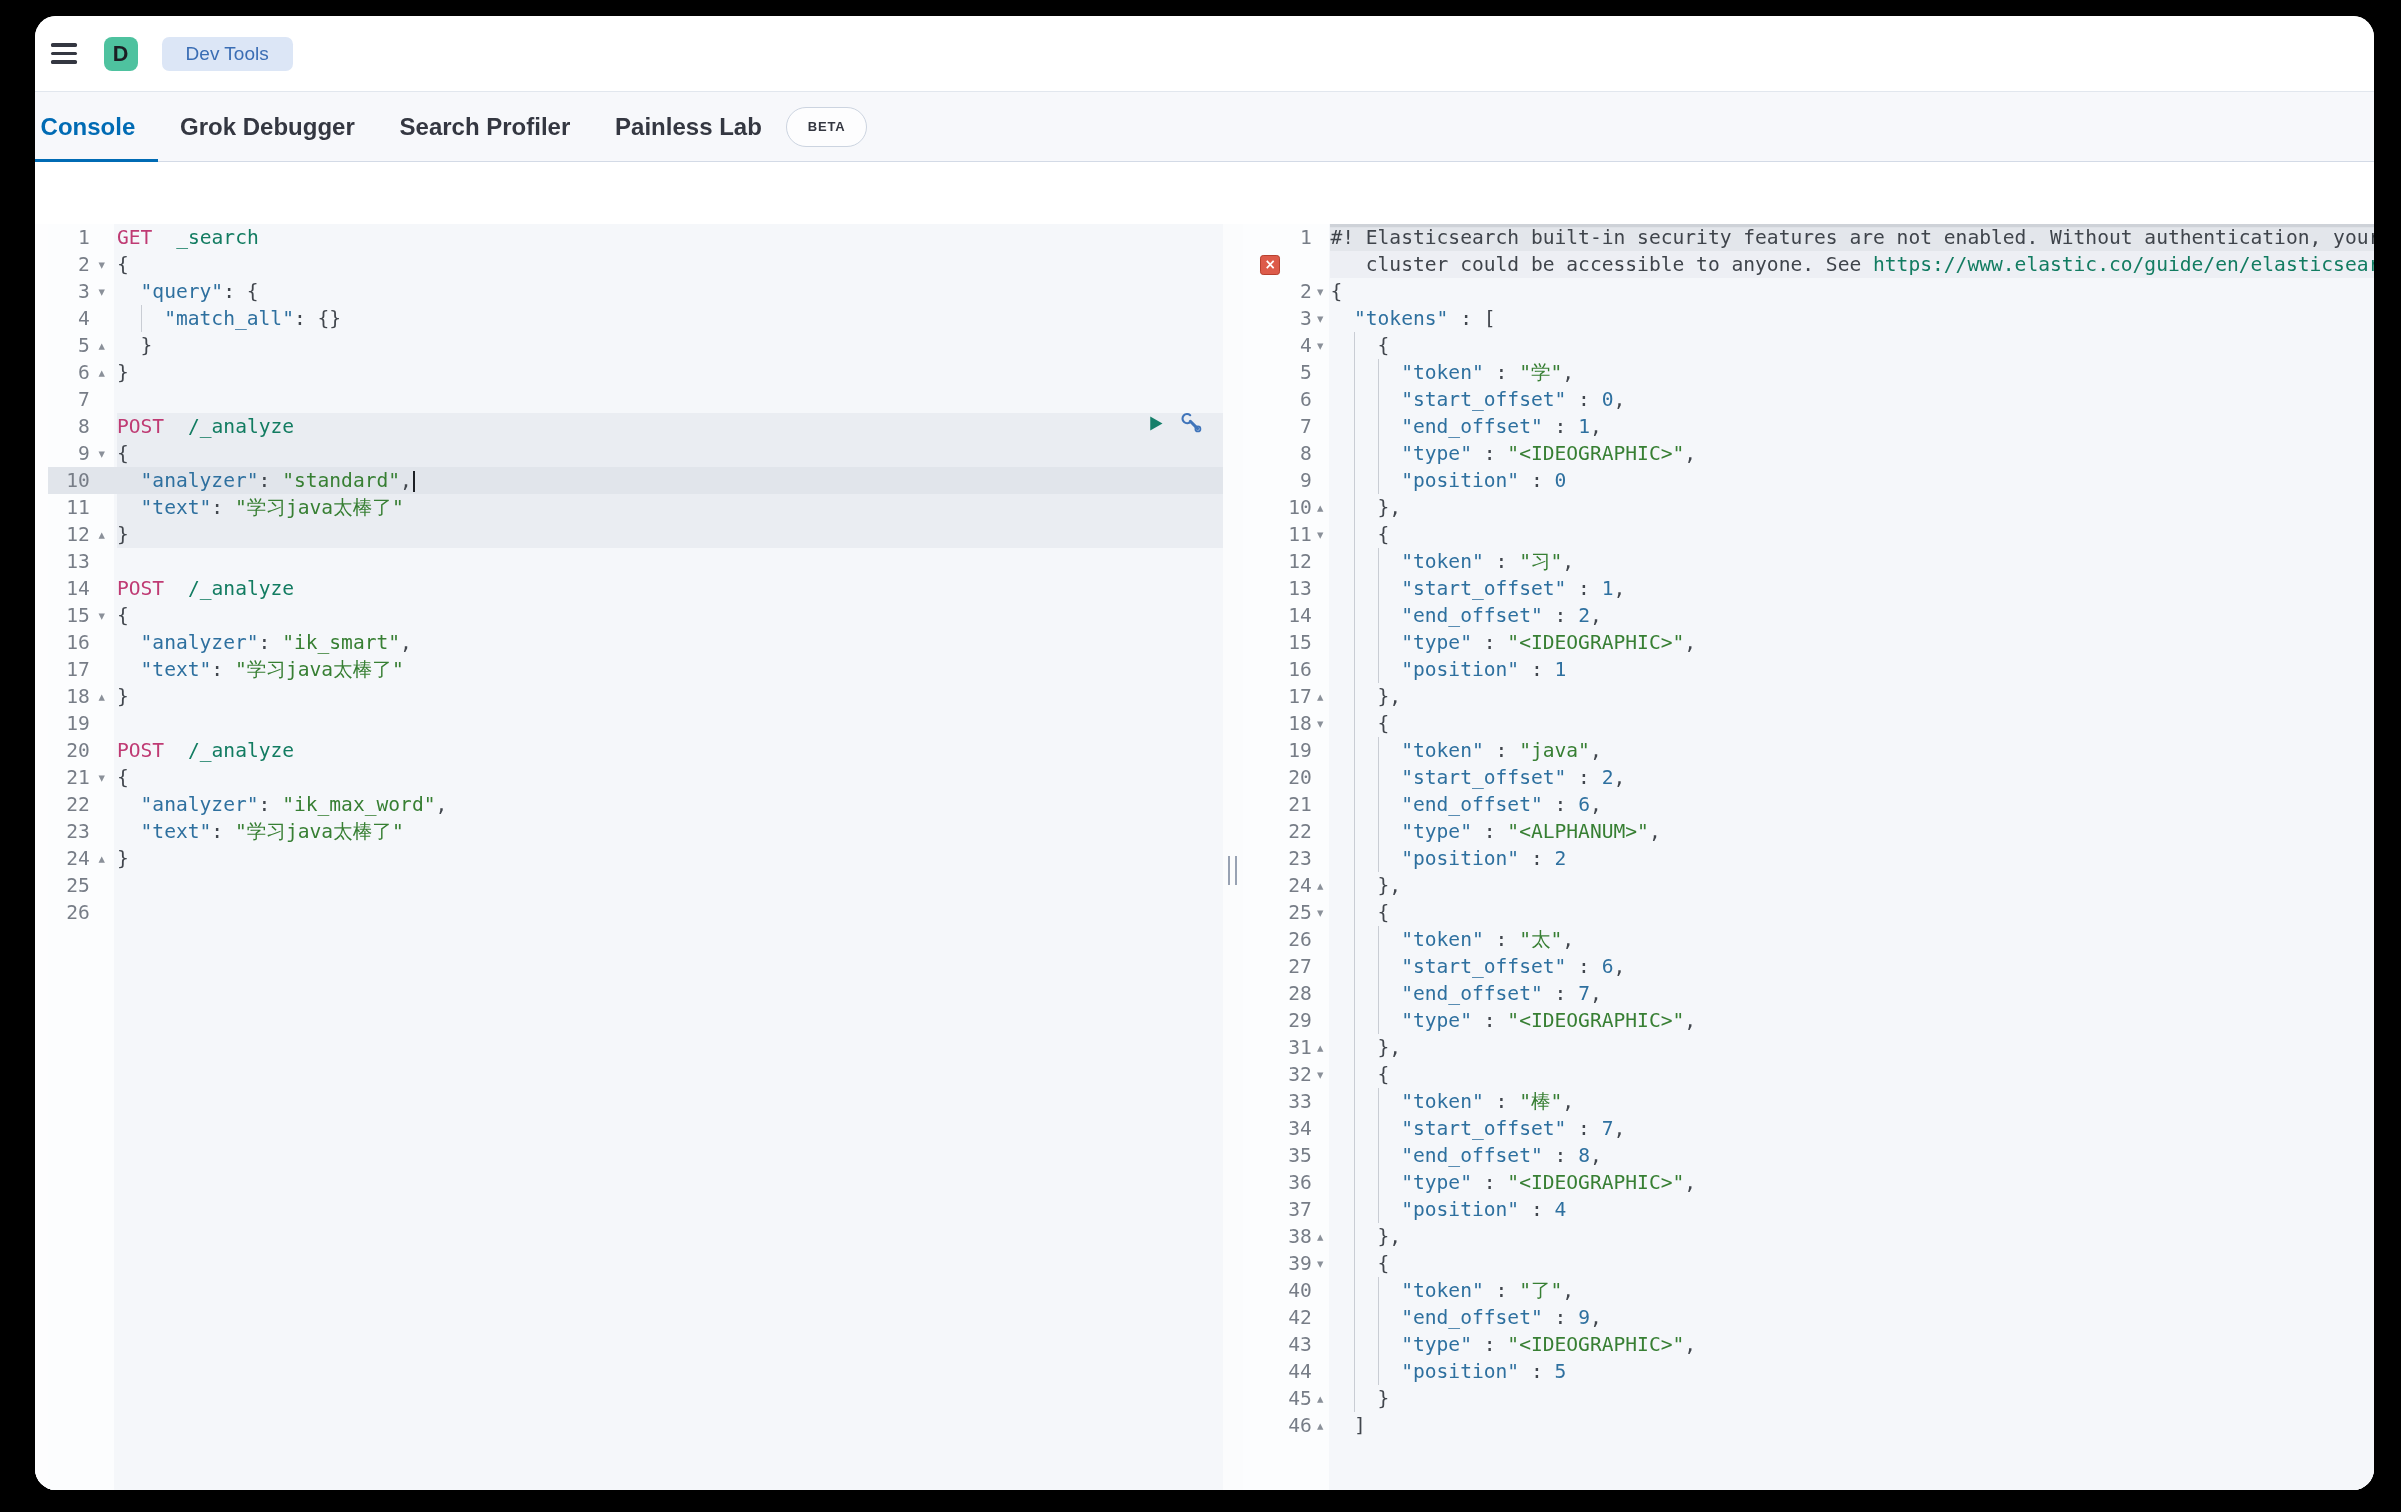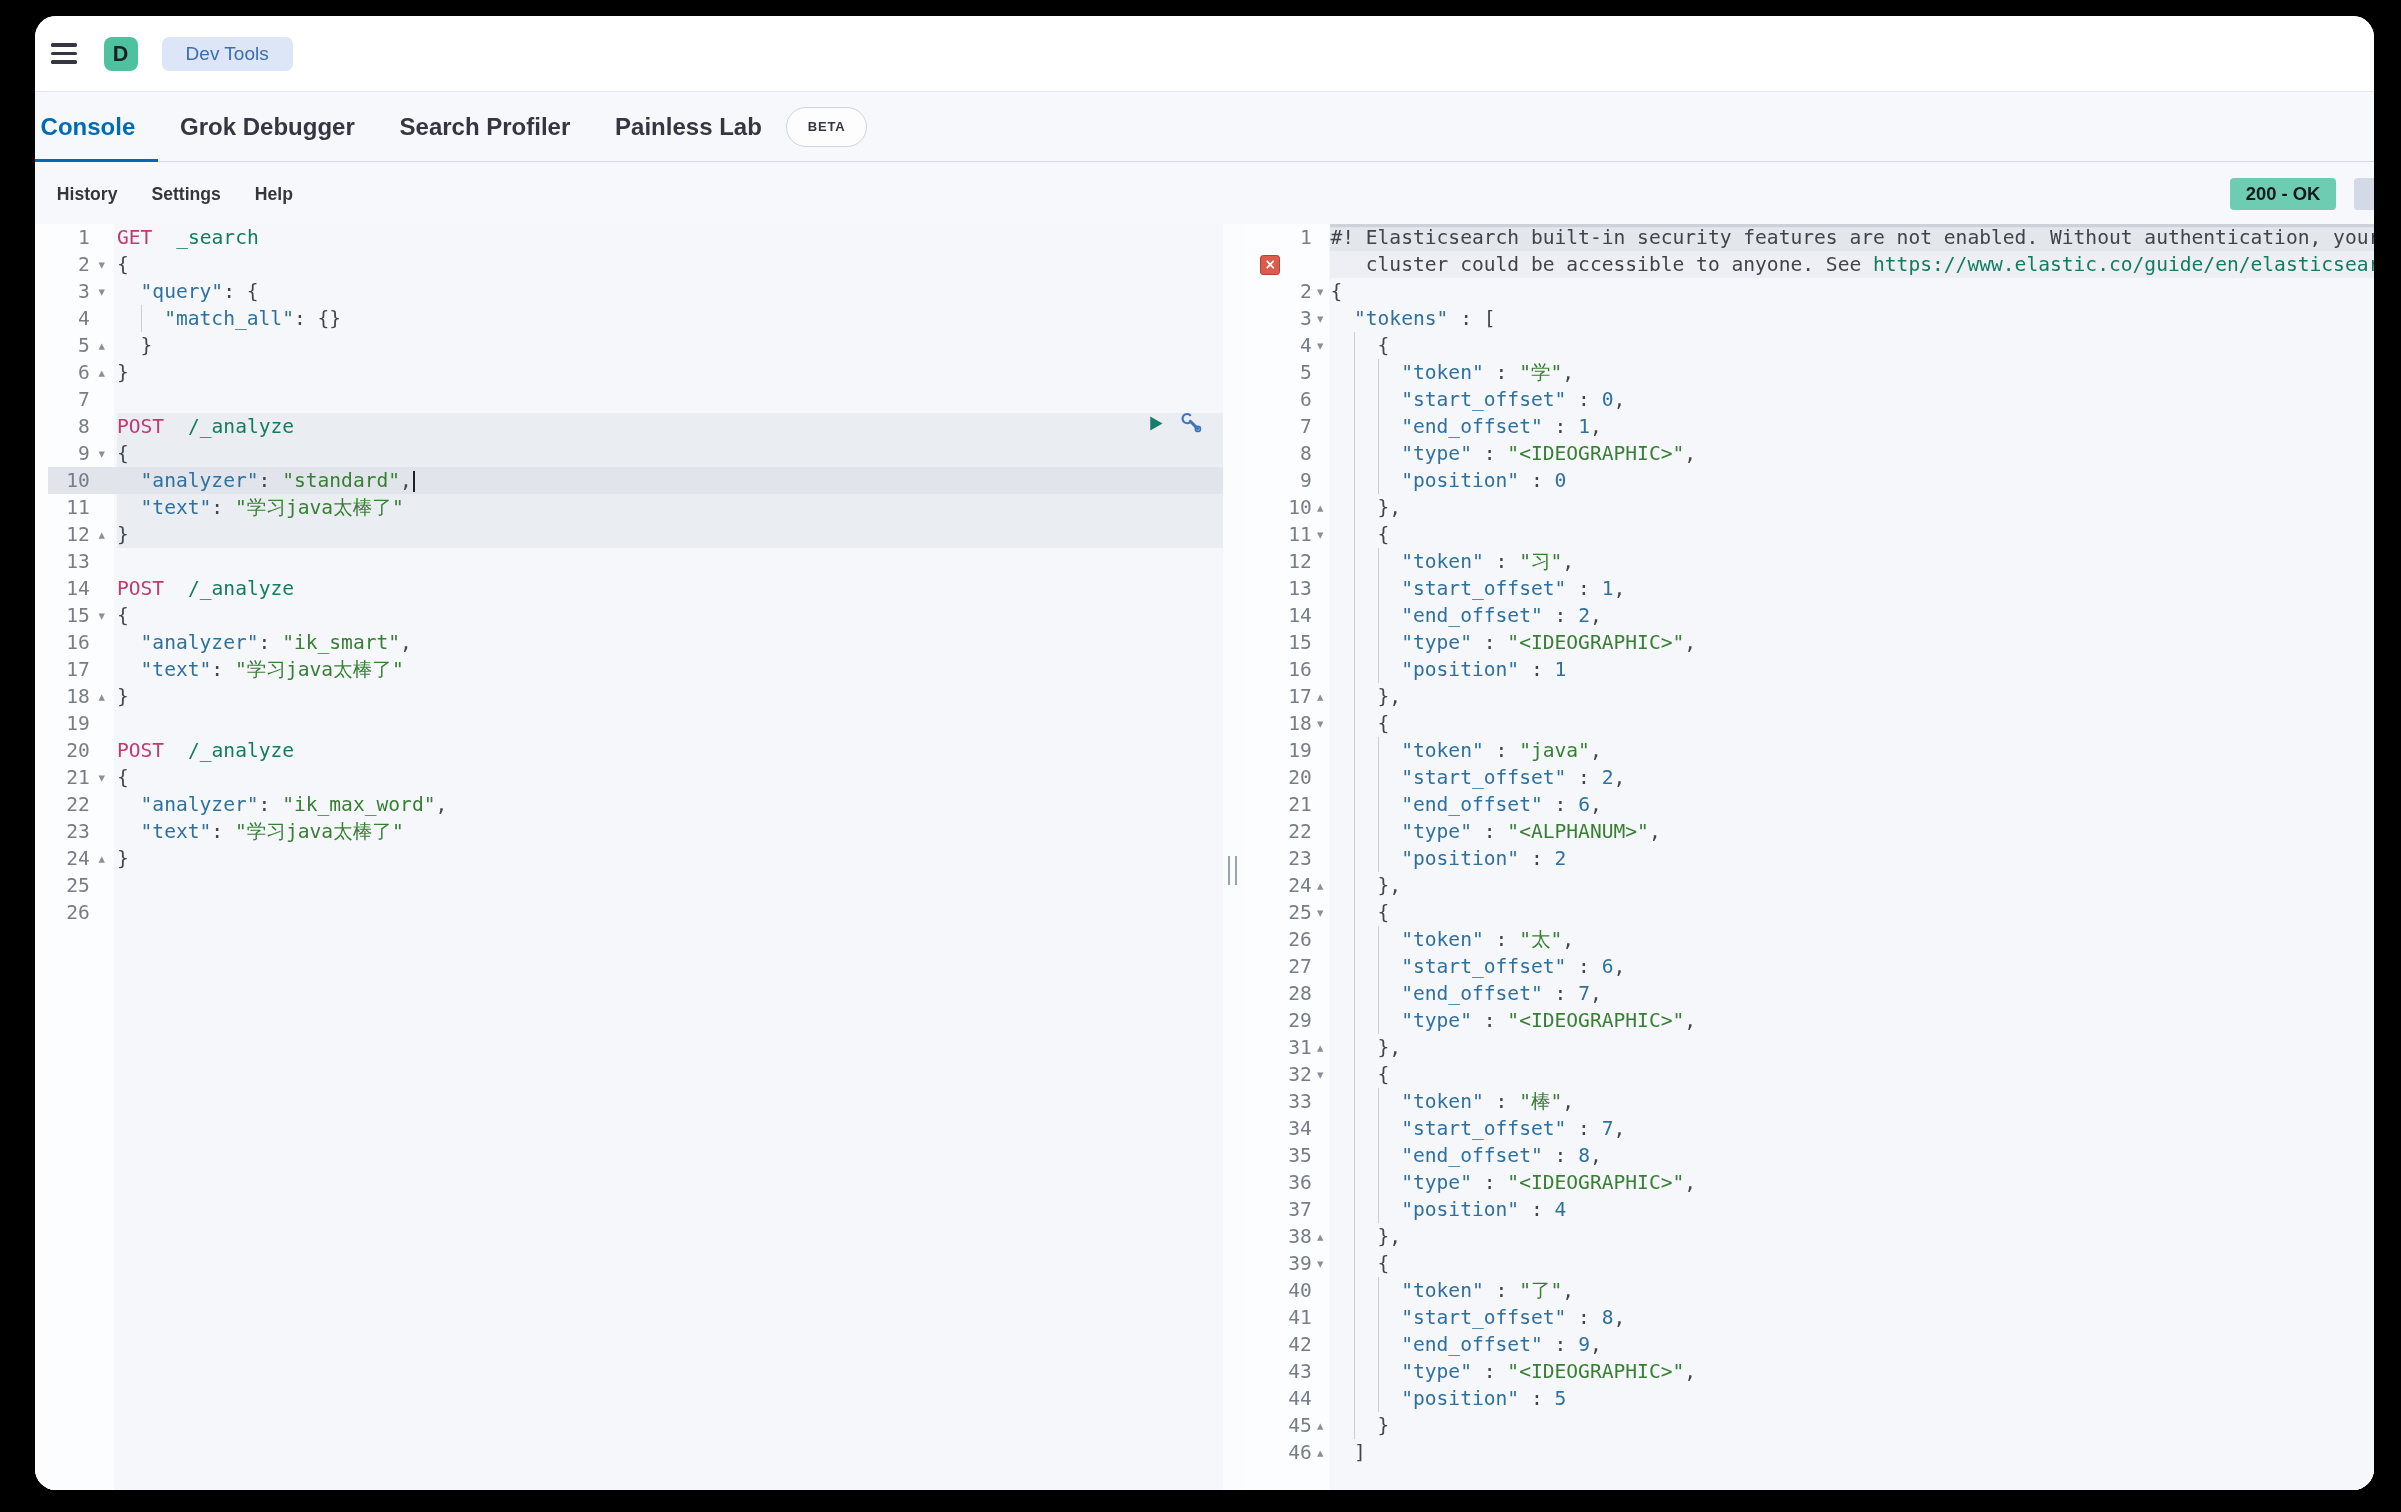--- a/index.html
+++ b/index.html
@@ -120,28 +120,20 @@
     </div>
     <div class="tab">
       <span>Search Profiler</span>
     </div>
     <div class="tab">
       <span>Painless Lab</span>
     </div>
     <div class="beta-pill">BETA</div>
   </div>
 
-  <div class="toolbar">
-    <div class="menu-btn">History</div>
-    <div class="menu-btn">Settings</div>
-    <div class="menu-btn">Help</div>
-    <div class="spacer"></div>
-    <div class="status-badge">200 - OK</div>
-    <div class="clipped-badge"></div>
-  </div>
 
   <div class="editors">
     <div class="margin-strip"></div>
 
     <div class="editor" id="request-editor">
       <div class="req-actions">
         <div class="abtn" title="">
           <svg width="21" height="21" viewBox="0 0 24 24">
             <path d="M6 4 L20 12 L6 20 Z" fill="#157f6a"></path>
           </svg>
@@ -622,27 +614,20 @@
         </div>
         <div class="row">
           <div class="gutter">
             <span class="lnum">40</span>
             <span class="fold"></span>
           </div>
           <div class="content"><i class="guide" style="left: 2ch;"></i><i class="guide" style="left: 4ch;"></i><span class="code"><span class="tok-d">      </span><span class="tok-k">"token"</span><span class="tok-p"> : </span><span class="tok-s">"了"</span><span class="tok-p">,</span></span></div>
         </div>
         <div class="row">
           <div class="gutter">
-            <span class="lnum">41</span>
-            <span class="fold"></span>
-          </div>
-          <div class="content"><i class="guide" style="left: 2ch;"></i><i class="guide" style="left: 4ch;"></i><span class="code"><span class="tok-d">      </span><span class="tok-k">"start_offset"</span><span class="tok-p"> : </span><span class="tok-n">8</span><span class="tok-p">,</span></span></div>
-        </div>
-        <div class="row">
-          <div class="gutter">
             <span class="lnum">42</span>
             <span class="fold"></span>
           </div>
           <div class="content"><i class="guide" style="left: 2ch;"></i><i class="guide" style="left: 4ch;"></i><span class="code"><span class="tok-d">      </span><span class="tok-k">"end_offset"</span><span class="tok-p"> : </span><span class="tok-n">9</span><span class="tok-p">,</span></span></div>
         </div>
         <div class="row">
           <div class="gutter">
             <span class="lnum">43</span>
             <span class="fold"></span>
           </div>

